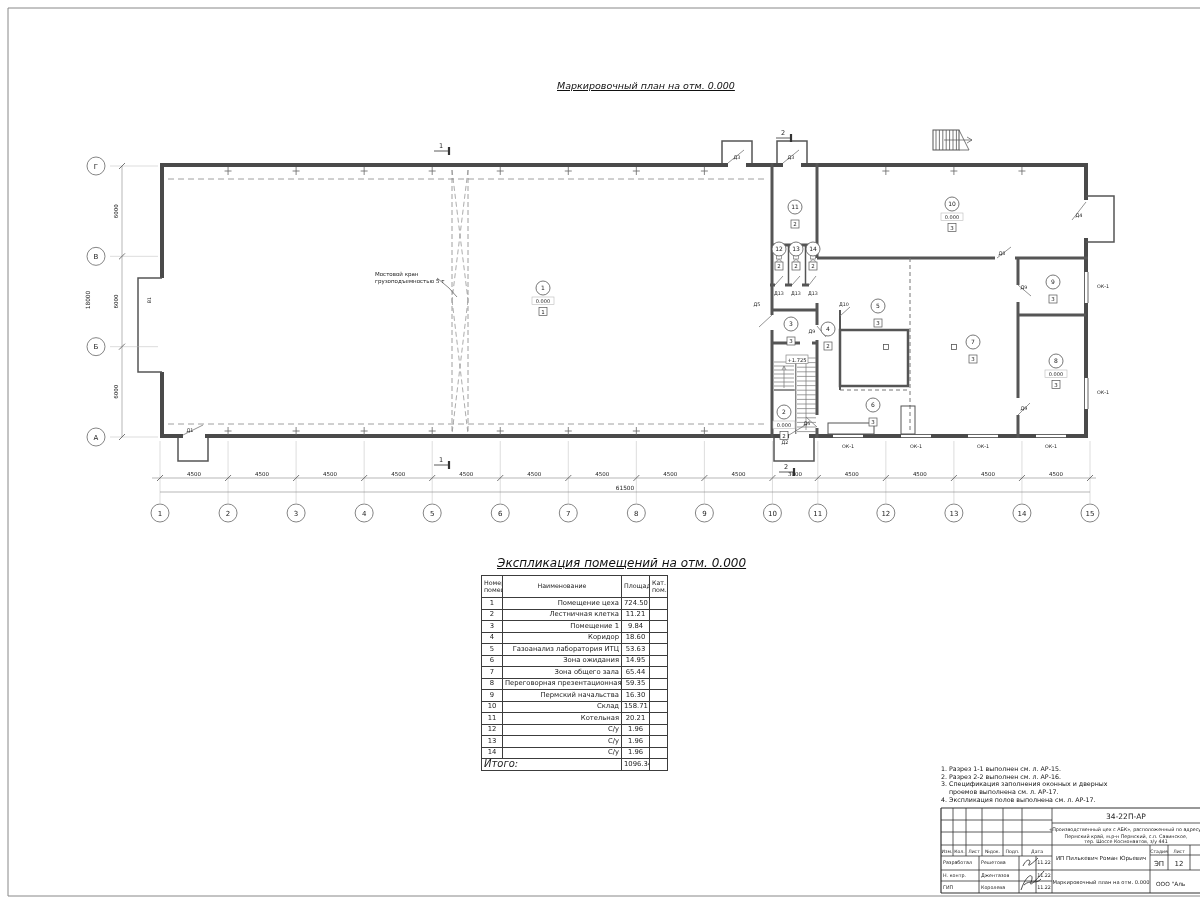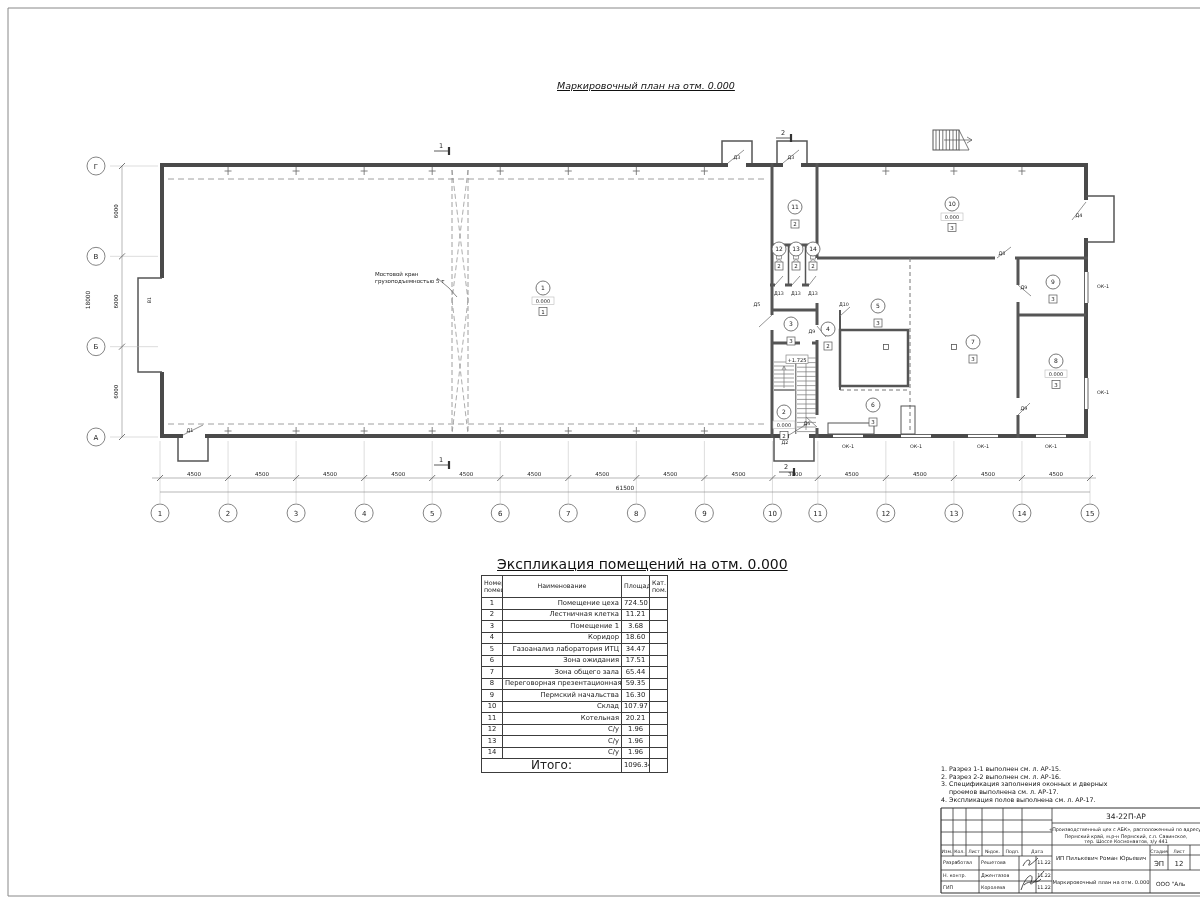--- a/index.html
+++ b/index.html
@@ -2,28 +2,28 @@
 <html><head>
 <meta charset="utf-8">
 <style>
   html,body{margin:0;padding:0;background:#e8e8e8;}
   #sheet{position:relative;width:1200px;height:900px;background:#ffffff;overflow:hidden;
          font-family:"DejaVu Sans", sans-serif;color:#222;}
   #plan-svg{position:absolute;left:0;top:0;width:1200px;height:900px;}
   svg text{font-family:"DejaVu Sans", sans-serif;fill:#222;}
   .htext{position:absolute;}
   .drawing-title{font-style:italic;font-size:9.5px;text-decoration:underline;color:#111;}
-  .tbl-title{font-size:14px;text-decoration:underline;color:#111;text-align:center;}
+  .tbl-title{font-style:italic;font-size:12px;text-decoration:underline;color:#111;text-align:center;}
   #expl-table{border-collapse:collapse;table-layout:fixed;background:#fff;}
   #expl-table td,#expl-table th{border:1px solid #3c3c3c;font-weight:normal;
       font-size:6.8px;line-height:1.05;padding:0 2px;overflow:hidden;white-space:nowrap;}
   #expl-table th{font-size:6.3px;text-align:center;white-space:pre-line;height:21px;}
   #expl-table td{height:10.5px;text-align:center;}
   #expl-table td.nm{text-align:right;}
-  #expl-table td.tot{text-align:center;font-size:12px;}
+  #expl-table td.tot{text-align:left;font-size:10px;font-style:italic;}
   #notes div{font-size:6.3px;line-height:7.7px;white-space:pre;color:#111;}
 </style>
 </head>
 <body>
 
 <div id="sheet">
 
 <svg id="plan-svg" viewBox="0 0 1200 900">
 
   <g stroke="#888" stroke-width="1">
@@ -546,39 +546,39 @@
         </tr>
         <tr>
           <td>2</td>
           <td class="nm">Лестничная клетка</td>
           <td>11.21</td>
           <td></td>
         </tr>
         <tr>
           <td>3</td>
           <td class="nm">Помещение 1</td>
-          <td>3.68</td>
+          <td>9.84</td>
           <td></td>
         </tr>
         <tr>
           <td>4</td>
           <td class="nm">Коридор</td>
           <td>18.60</td>
           <td></td>
         </tr>
         <tr>
           <td>5</td>
           <td class="nm">Газоанализ лаборатория ИТЦ</td>
-          <td>34.47</td>
+          <td>53.63</td>
           <td></td>
         </tr>
         <tr>
           <td>6</td>
           <td class="nm">Зона ожидания</td>
-          <td>17.51</td>
+          <td>14.95</td>
           <td></td>
         </tr>
         <tr>
           <td>7</td>
           <td class="nm">Зона общего зала</td>
           <td>65.44</td>
           <td></td>
         </tr>
         <tr>
           <td>8</td>
@@ -588,21 +588,21 @@
         </tr>
         <tr>
           <td>9</td>
           <td class="nm">Пермский начальства</td>
           <td>16.30</td>
           <td></td>
         </tr>
         <tr>
           <td>10</td>
           <td class="nm">Склад</td>
-          <td>107.97</td>
+          <td>158.71</td>
           <td></td>
         </tr>
         <tr>
           <td>11</td>
           <td class="nm">Котельная</td>
           <td>20.21</td>
           <td></td>
         </tr>
         <tr>
           <td>12</td>

